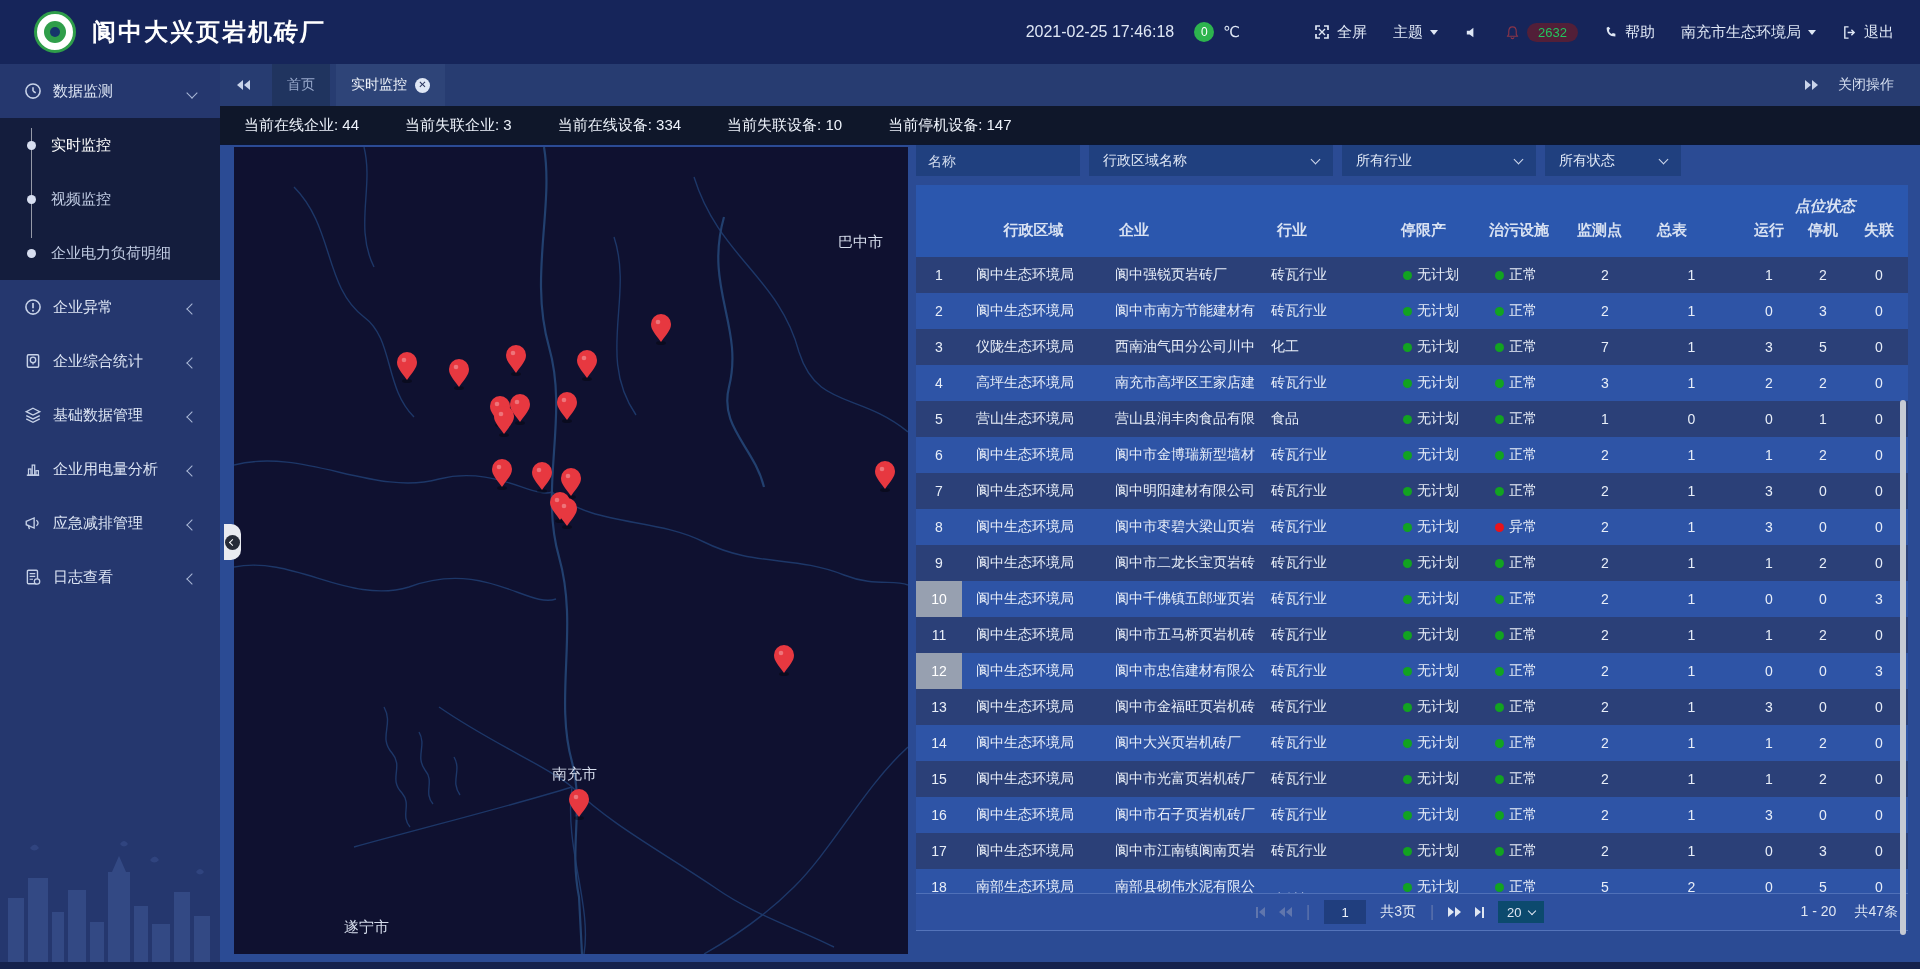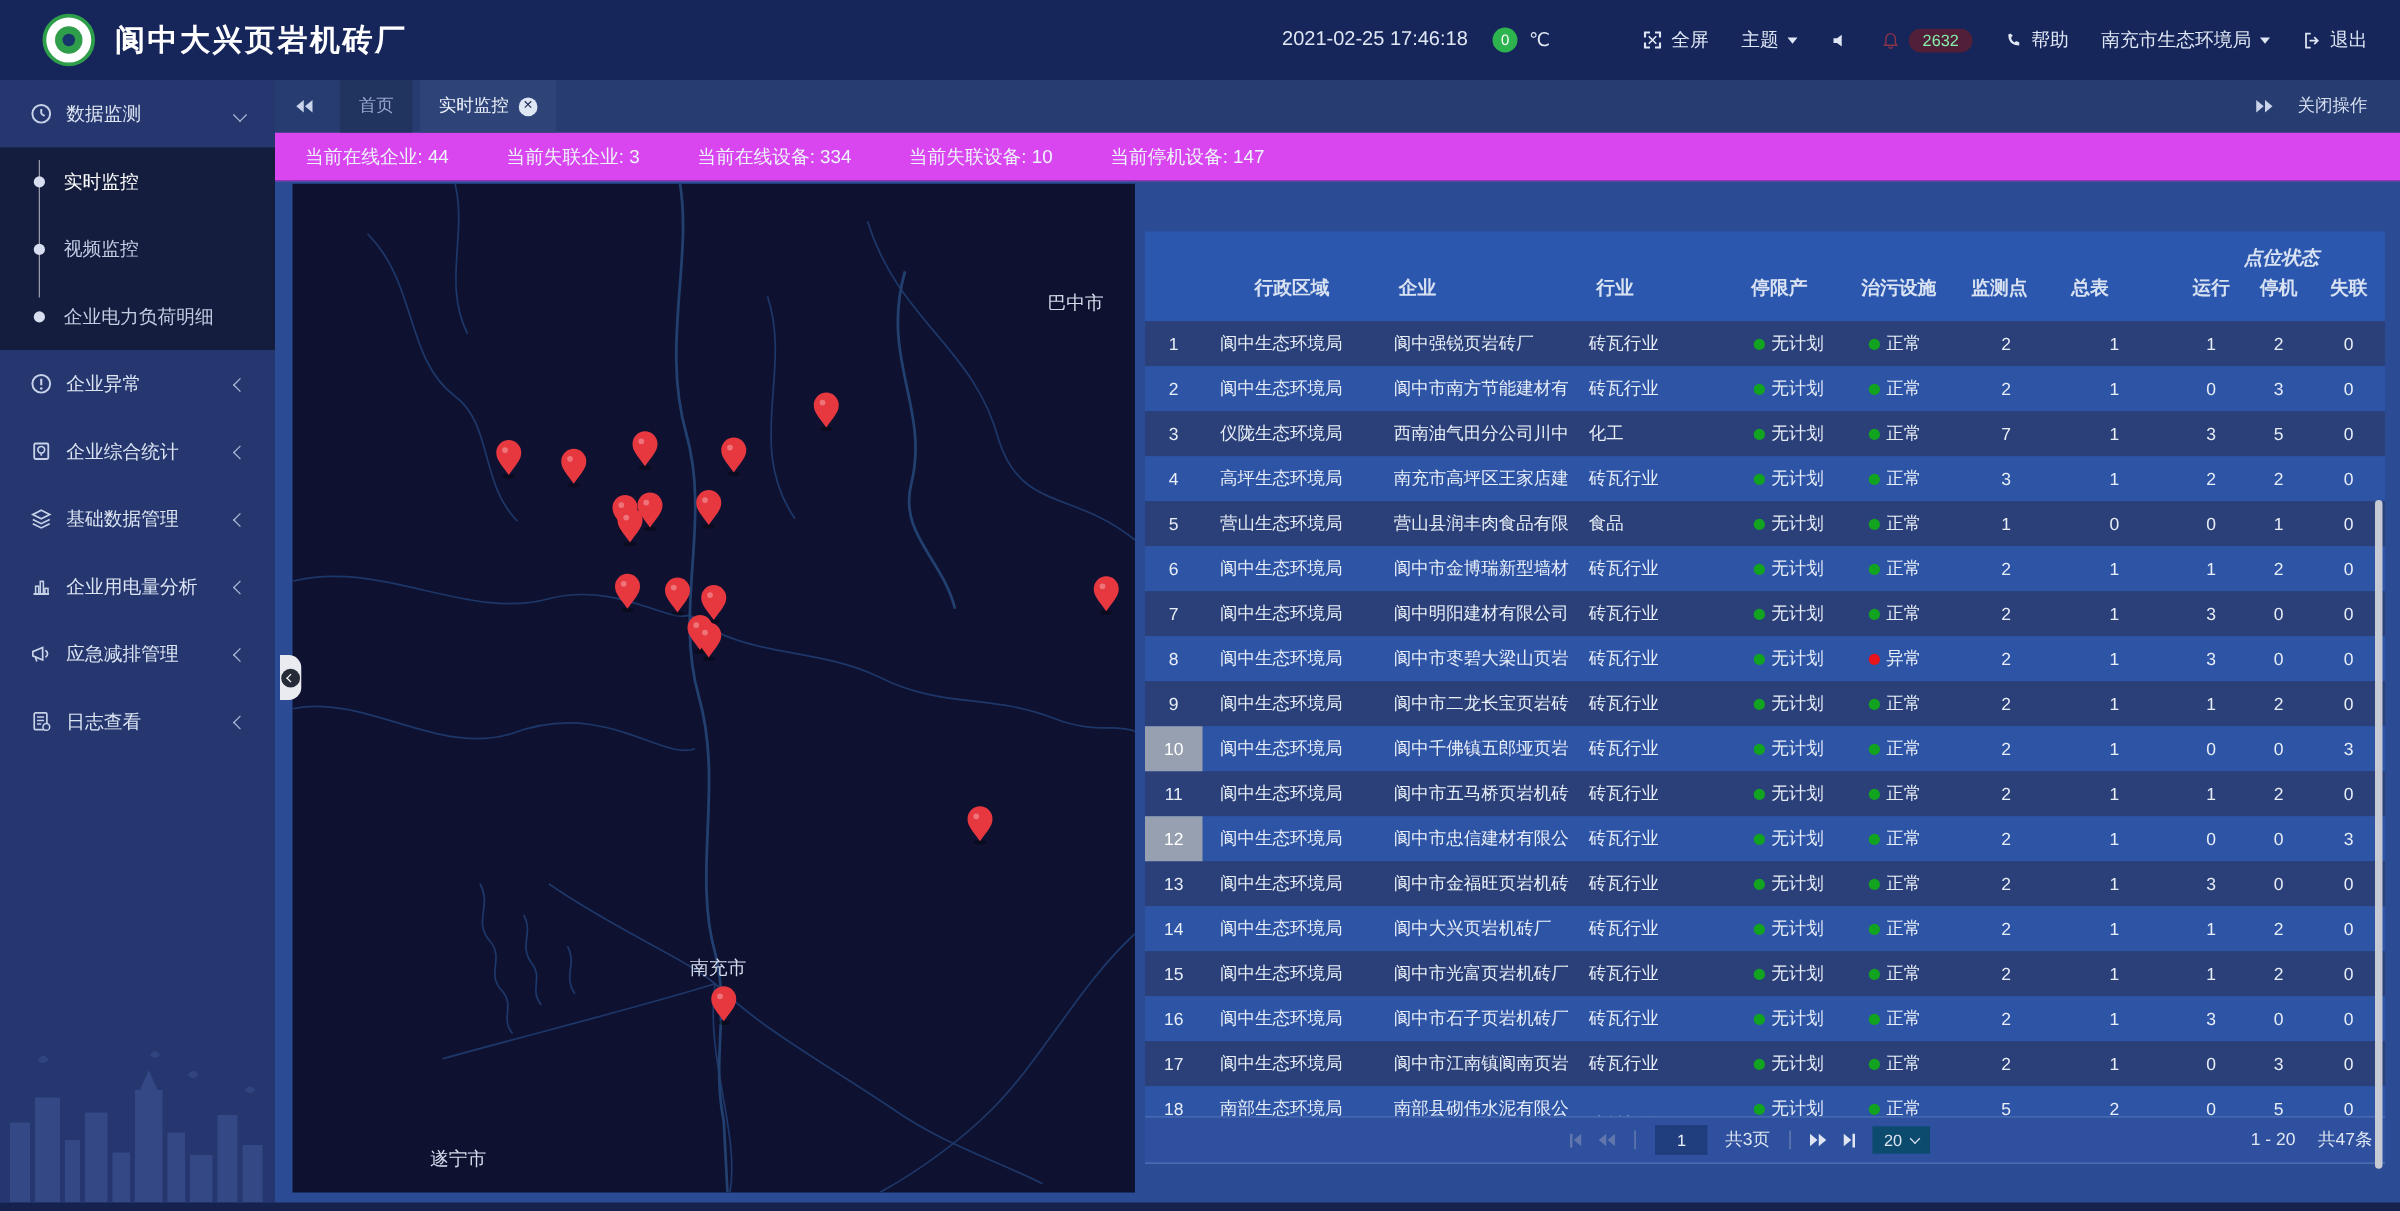--- a/index.html
+++ b/index.html
@@ -13,21 +13,21 @@
   .logo i{position:absolute;left:7px;top:7px;width:22px;height:22px;border-radius:50%;background:#2f9e4a;}
   .logo i::after{content:"";position:absolute;left:6px;top:6px;width:10px;height:10px;border-radius:50%;background:#16356b;}
   .app-title{color:#fff;font-size:24px;font-weight:bold;letter-spacing:2px;margin-left:16px;}
   .topbar-right{margin-left:auto;display:flex;align-items:center;color:#dfe7f5;font-size:15px;padding-right:26px;}
   .clock{font-size:16px;}
   .temp{display:flex;align-items:center;gap:9px;margin:0 48px 0 20px;}
   .temp-badge{width:20px;height:20px;border-radius:50%;background:#2db44e;color:#fff;font-size:12px;
     display:flex;align-items:center;justify-content:center;}
   .tb-item{display:flex;align-items:center;gap:7px;cursor:pointer;margin-left:26px;white-space:nowrap;}
   .caret-down{width:0;height:0;border:4px solid transparent;border-top:5px solid #dfe7f5;margin-top:5px;}
-  .bell-badge{background:#521f38;color:#86efac;font-size:13px;padding:2px 11px;border-radius:10px;}
+  .bell-badge{background:#521f38;color:#22c55e;font-size:13px;padding:2px 11px;border-radius:10px;}
   .hicon{display:flex;align-items:center;}
   
   .sidebar{position:absolute;left:0;top:64px;width:220px;height:898px;background:#25376e;z-index:20;}
   .side-item{height:54px;display:flex;align-items:center;color:#dde5f4;font-size:15px;cursor:pointer;position:relative;}
   .side-icon{width:18px;height:18px;margin-left:24px;margin-right:11px;flex:none;}
   .side-icon svg{display:block;}
   .side-chev{position:absolute;right:24px;color:#aab8d6;}
   .chev{display:inline-block;width:7px;height:7px;border-style:solid;border-color:currentColor;
     border-width:0 1.5px 1.5px 0;}
   .chev.down{transform:rotate(45deg);}
@@ -49,21 +49,21 @@
   .tri.l{border-right:6px solid currentColor;}
   .tri.r{border-left:6px solid currentColor;}
   .pbar{width:2px;height:11px;background:currentColor;}
   .tab{display:flex;align-items:center;padding:0 15px;font-size:14px;color:#98a9cc;cursor:pointer;margin-left:6px;}
   .tab.home{background:#20345f;}
   .tab.active{background:#2e4478;color:#eef2fa;gap:8px;}
   .tab-close{width:15px;height:15px;border-radius:50%;background:#dfe7f5;color:#27315a;font-size:10px;
     display:flex;align-items:center;justify-content:center;line-height:1;}
   .tabbar-right{margin-left:auto;display:flex;align-items:center;gap:20px;padding-right:26px;color:#d6dff0;font-size:14px;}
   
-  .statsbar{position:absolute;left:220px;top:106px;width:1700px;height:39px;background:#d946ef;
+  .statsbar{position:absolute;left:220px;top:106px;width:1700px;height:39px;background:#0f172a;
     display:flex;align-items:center;gap:46px;padding-left:24px;color:#eef3fb;font-size:15px;
     box-shadow:inset 0 -1px 0 rgba(10,20,60,.35);z-index:5;box-sizing:border-box;}
   
   .map-panel{position:absolute;left:234px;top:147px;width:674px;height:807px;background:#0f1130;overflow:hidden;}
   .map-panel svg{position:absolute;left:0;top:0;}
   .collapse-handle{position:absolute;left:224px;top:524px;width:17px;height:36px;background:#e9ebf1;
     border-radius:0 10px 10px 0;display:flex;align-items:center;justify-content:center;z-index:25;cursor:pointer;}
   .collapse-circle{width:15px;height:15px;border-radius:50%;background:#262b38;display:flex;
     align-items:center;justify-content:center;color:#fff;}
   .collapse-circle .chev{width:4px;height:4px;border-width:0 1.5px 1.5px 0;}
@@ -434,20 +434,35 @@
           </g>
         </g>
     </svg>
   </div>
   <div class="collapse-handle">
     <span class="collapse-circle">
         <i class="chev left"></i>
       </span>
   </div>
 
+  <div class="filters">
+    <input class="f-input" placeholder="名称" style="">
+    <div class="f-select w244">
+      <span>行政区域名称</span>
+      <i class="chev down"></i>
+    </div>
+    <div class="f-select w194">
+      <span>所有行业</span>
+      <i class="chev down"></i>
+    </div>
+    <div class="f-select w136">
+      <span>所有状态</span>
+      <i class="chev down"></i>
+    </div>
+  </div>
 
   <div class="table-wrap">
     <div class="t-header">
       <div class="th-single"></div>
       <div class="th-single">行政区域</div>
       <div class="th-single th-left pl14">企业</div>
       <div class="th-single th-left pl12">行业</div>
       <div class="th-single th-left pl8">停限产</div>
       <div class="th-single th-left pl8">治污设施</div>
       <div class="th-single th-left pl8">监测点</div>

